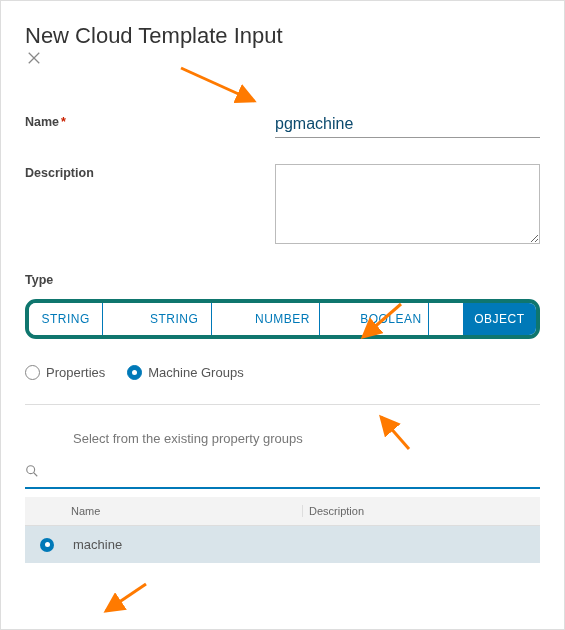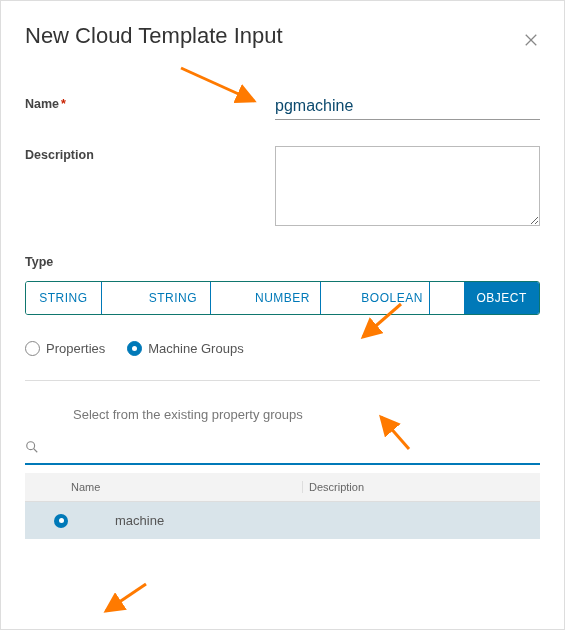--- a/index.html
+++ b/index.html
@@ -13,22 +13,23 @@
     width: 565px;
     height: 630px;
     border: 1px solid #ddd;
     padding: 22px 24px;
     position: relative;
     overflow: hidden;
   }
   .dialog-header {
     display: flex;
     justify-content: space-between;
-    align-items: flex-end;
+    align-items: flex-start;
     margin-bottom: 46px;
+    flex-direction: column;
   }
   .dialog-title {
     font-size: 22px;
     font-weight: 400;
     color: #333;
   }
   .close-btn {
     width: 18px; height: 18px;
     color: #888;
     cursor: pointer;
@@ -75,22 +76,22 @@
 
   .type-section { margin-top: 10px; margin-bottom: 26px; }
   .type-label {
     font-size: 12.5px;
     font-weight: 600;
     color: #444;
     margin-bottom: 12px;
   }
   .toggle-group {
     display: flex;
-    border: 1px solid #0f766e;
-    border-radius: 3px;
+    border: 4px solid #0f766e;
+    border-radius: 11px;
     overflow: hidden;
     width: 100%;
     gap: 34px;
   }
   .toggle-btn {
     flex: 1;
     text-align: center;
     padding: 9px 0;
     font-size: 12px;
     letter-spacing: 0.5px;
@@ -181,24 +182,23 @@
     color: #666;
     padding: 8px 0;
   }
   .col-sel { width: 40px; }
   .col-name { flex: 1; padding-left: 6px; }
   .col-desc { flex: 1; padding-left: 6px; border-left: 1px solid #ddd; }
 
   .table-row {
     display: flex;
     align-items: center;
-    padding: 11px 16px;
+    padding: 11px 2px;
     font-size: 13px;
     color: #555;
-    gap: 28px;
   }
   .table-row.selected { background: #d9e4ea; }
   .row-radio {
     width: 40px; display: flex; justify-content: center;
   }
   .row-radio .dot {
     width: 14px; height: 14px;
     border-radius: 50%;
     background: #0079b8;
     position: relative;

